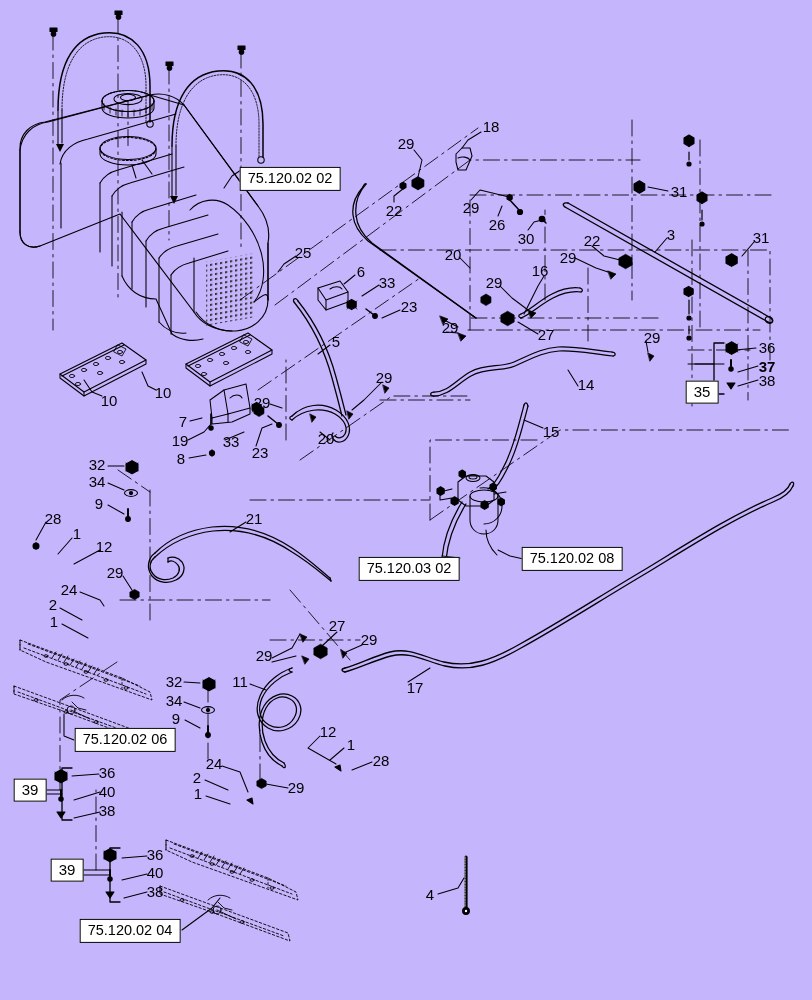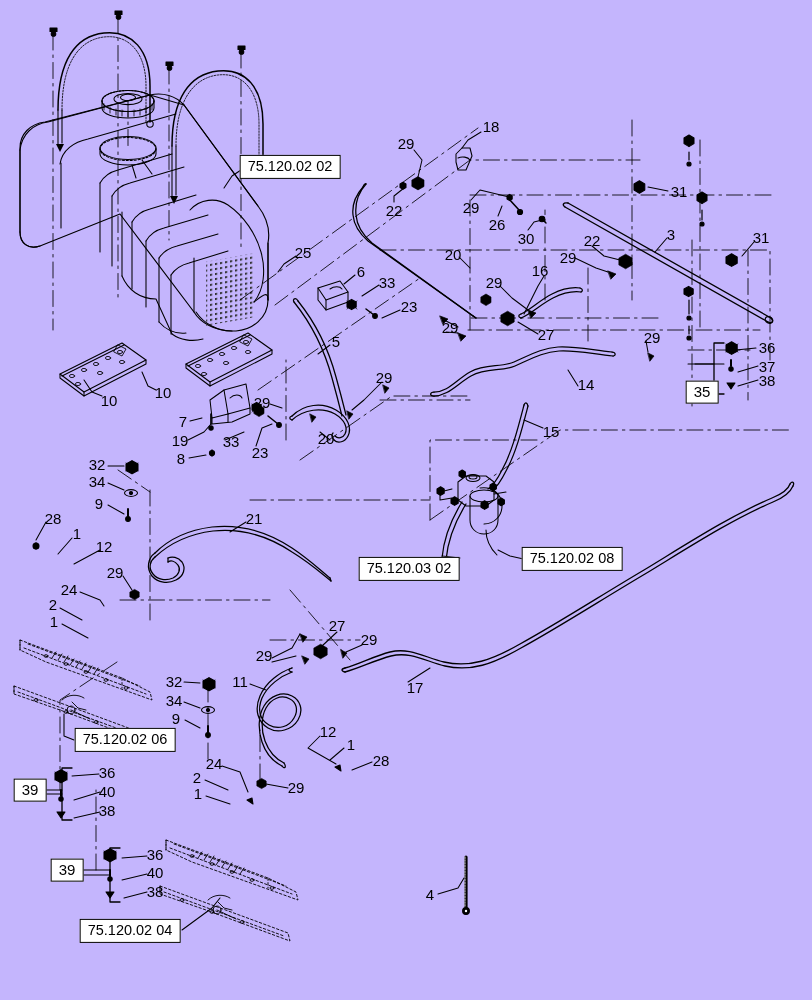--- a/index.html
+++ b/index.html
@@ -739,21 +739,21 @@
       <div class="callout" style="left: 180px; top: 440px;">19</div>
       <div class="callout" style="left: 231px; top: 441px;">33</div>
       <div class="callout" style="left: 181px; top: 458px;">8</div>
       <div class="callout" style="left: 260px; top: 452px;">23</div>
       <div class="callout" style="left: 326px; top: 438px;">20</div>
       <div class="callout" style="left: 262px; top: 402px;">29</div>
       <div class="callout" style="left: 384px; top: 377px;">29</div>
       <div class="callout" style="left: 586px; top: 384px;">14</div>
       <div class="callout" style="left: 551px; top: 431px;">15</div>
       <div class="callout" style="left: 767px; top: 347px;">36</div>
-      <div class="callout" style="left: 767px; top: 366px;">37</div>
+      <div class="callout" style="left: 767px; top: 366px; font-weight: bold;">37</div>
       <div class="callout" style="left: 767px; top: 380px;">38</div>
       <div class="callout" style="left: 97px; top: 464px;">32</div>
       <div class="callout" style="left: 97px; top: 481px;">34</div>
       <div class="callout" style="left: 99px; top: 503px;">9</div>
       <div class="callout" style="left: 53px; top: 518px;">28</div>
       <div class="callout" style="left: 77px; top: 533px;">1</div>
       <div class="callout" style="left: 104px; top: 546px;">12</div>
       <div class="callout" style="left: 254px; top: 518px;">21</div>
       <div class="callout" style="left: 115px; top: 572px;">29</div>
       <div class="callout" style="left: 69px; top: 589px;">24</div>
@@ -774,21 +774,21 @@
       <div class="callout" style="left: 197px; top: 777px;">2</div>
       <div class="callout" style="left: 198px; top: 793px;">1</div>
       <div class="callout" style="left: 296px; top: 787px;">29</div>
       <div class="callout" style="left: 107px; top: 772px;">36</div>
       <div class="callout" style="left: 107px; top: 791px;">40</div>
       <div class="callout" style="left: 107px; top: 810px;">38</div>
       <div class="callout" style="left: 155px; top: 854px;">36</div>
       <div class="callout" style="left: 155px; top: 872px;">40</div>
       <div class="callout" style="left: 155px; top: 891px;">38</div>
       <div class="callout" style="left: 430px; top: 894px;">4</div>
-      <div class="refbox" style="left: 290px; top: 167px;">75.120.02 02</div>
+      <div class="refbox" style="left: 290px; top: 179px;">75.120.02 02</div>
       <div class="refbox" style="left: 409px; top: 569px;">75.120.03 02</div>
       <div class="refbox" style="left: 572px; top: 559px; text-align: right;">75.120.02 08</div>
       <div class="refbox" style="left: 125px; top: 740px;">75.120.02 06</div>
       <div class="refbox" style="left: 130px; top: 931px;">75.120.02 04</div>
       <div class="numbox" style="left: 702px; top: 364px; margin-top: 28px;">35</div>
       <div class="numbox" style="left: 30px; top: 790px;">39</div>
       <div class="numbox" style="left: 67px; top: 870px;">39</div>
     </div>
 
 </div>

